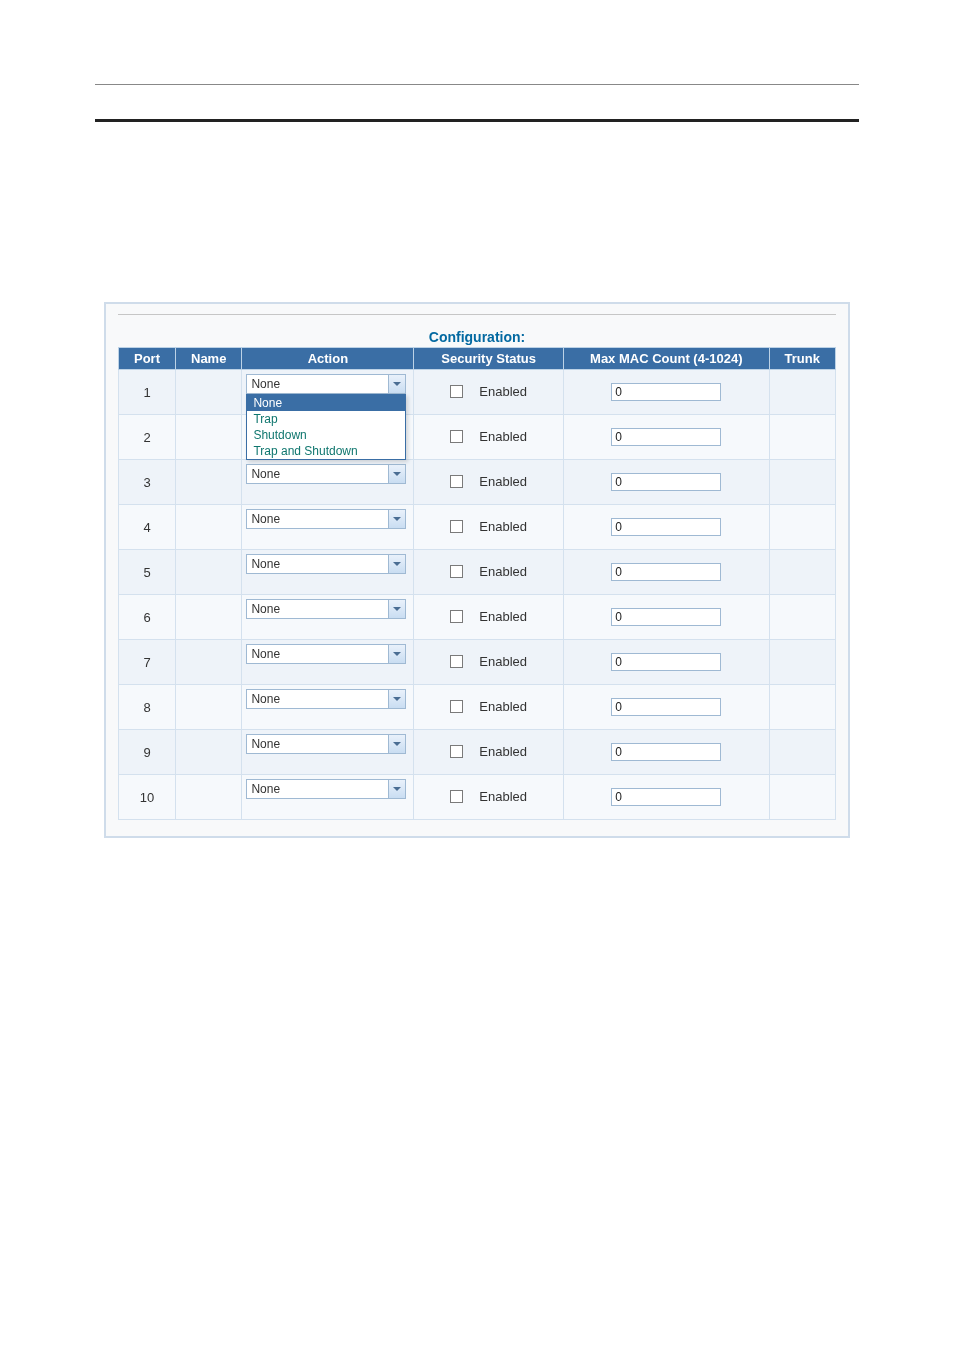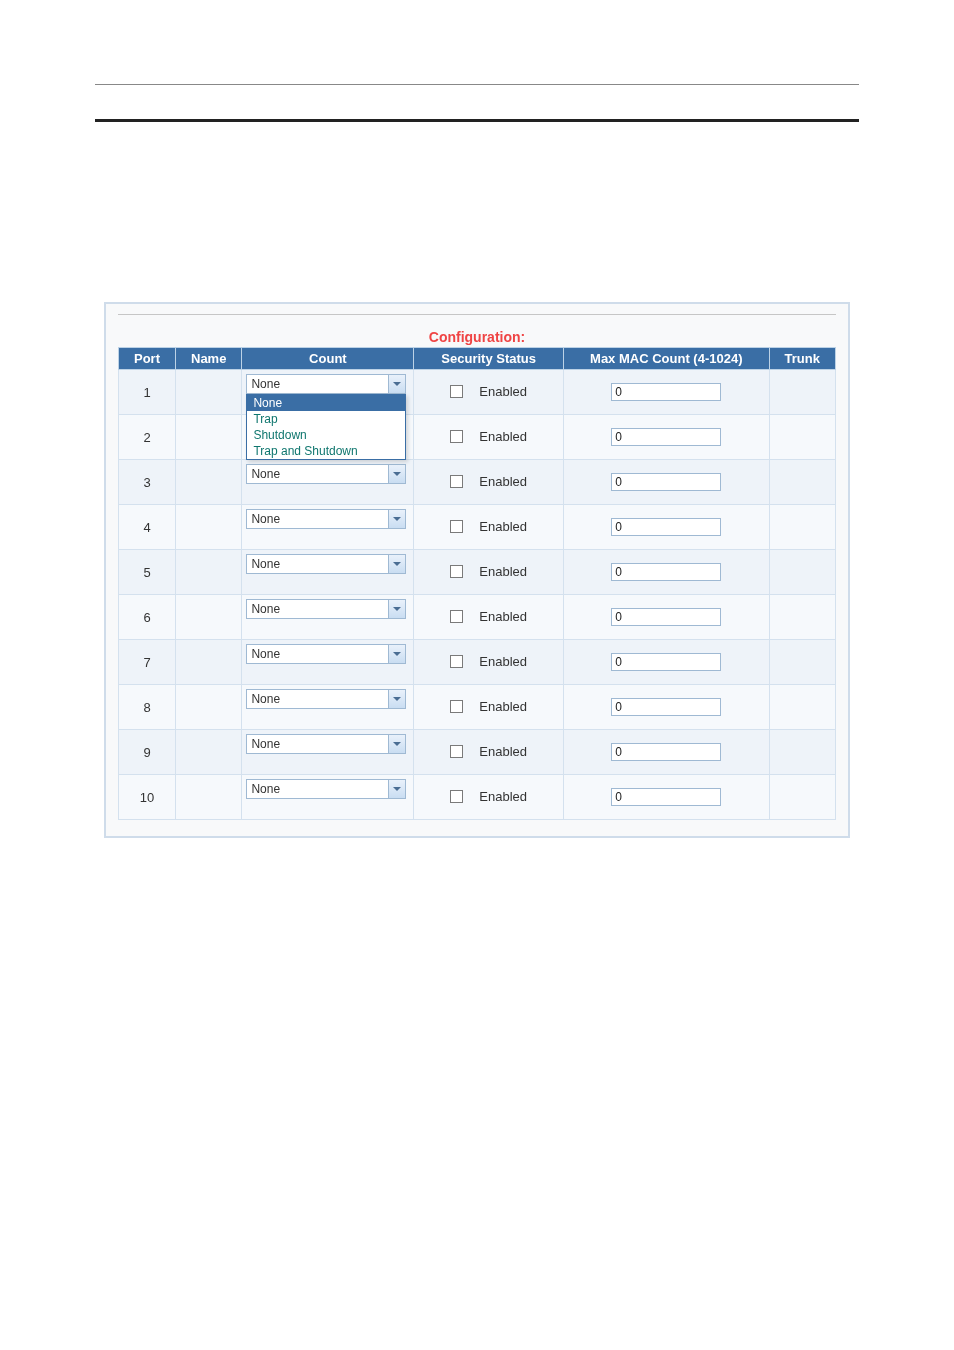--- a/index.html
+++ b/index.html
@@ -40,21 +40,21 @@
   }
   .title-underline {
     border: none;
     border-top: 1px solid #c6c6c6;
     margin: 0 0 14px 0;
   }
   .config-label {
     text-align: center;
     font-weight: bold;
     font-size: 14px;
-    color: #ef4444;
+    color: #0369a1;
     margin-bottom: 2px;
   }
   table.cfg {
     border-collapse: collapse;
     width: 100%;
     font-size: 13px;
   }
   table.cfg th {
     background: #3a6ea5;
     color: #fff;
@@ -170,21 +170,21 @@
 <div class="panel-wrap">
   <div class="panel">
     <hr class="title-underline">
     <div class="config-label">Configuration:</div>
 
     <table class="cfg">
       <thead>
         <tr>
           <th class="col-port">Port</th>
           <th class="col-name">Name</th>
-          <th class="col-action">Count</th>
+          <th class="col-action">Action</th>
           <th class="col-status">Security Status</th>
           <th class="col-mac">Max MAC Count (4-1024)</th>
           <th class="col-trunk">Trunk</th>
         </tr>
       </thead>
       <tbody id="tbody">
           <tr class="odd">
             <td class="col-port">1</td>
             <td class="col-name"></td>
             <td class="col-action">

